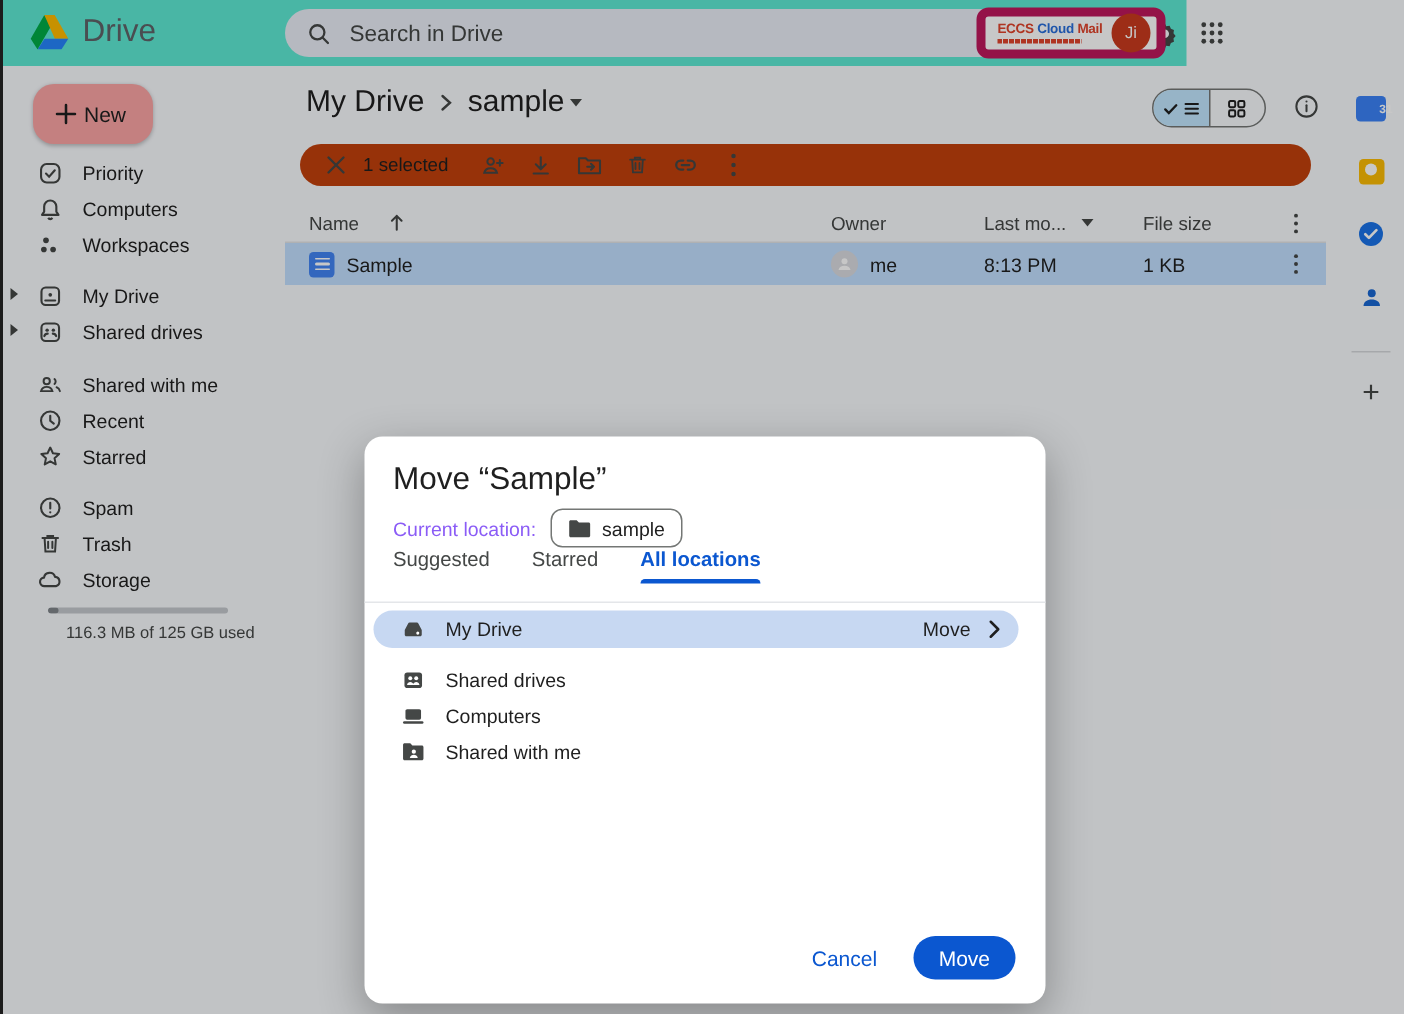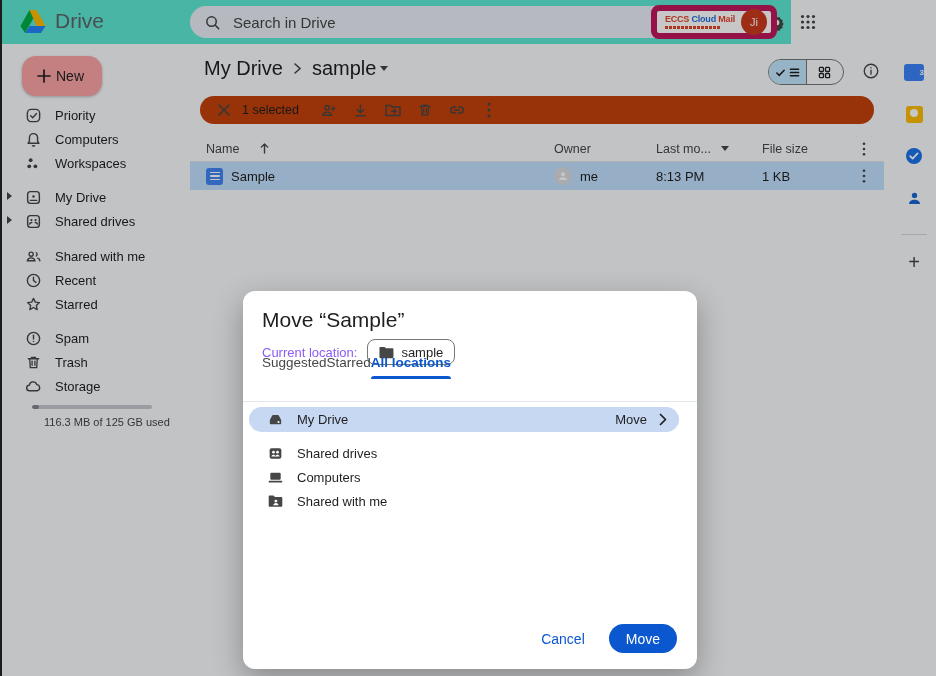--- a/index.html
+++ b/index.html
@@ -68,21 +68,21 @@
   .rp-plus { font-size:20px; color:#444746; margin-top:16px; }
 
   
   .scrim { position:absolute; inset:0; background:rgba(0,0,0,0.22); z-index:50; }
   .left-edge { position:absolute; left:0; top:0; width:2px; height:676px; background:#1c1c1c; z-index:80; }
   .dialog { position:absolute; left:243px; top:291px; width:454px; height:378px; background:#ffffff; border-radius:12px; box-shadow:0 10px 30px rgba(0,0,0,.3); z-index:60; }
   .dlg-title { position:absolute; left:19px; top:17px; font-size:21px; color:#1f1f1f; }
   .dlg-loc-row { position:absolute; left:19px; top:48px; display:flex; align-items:center; gap:10px; }
   .dlg-loc-label { font-size:13px; color:#8b5cf6; }
   .loc-chip { height:26px; border:1px solid #747775; border-radius:8px; display:flex; align-items:center; gap:7px; padding:0 11px; font-size:13px; color:#1f1f1f; }
-  .dlg-tabs { position:absolute; left:19px; top:64px; display:flex; font-size:13.5px; }
+  .dlg-tabs { position:absolute; left:19px; top:74px; display:flex; gap:28px; font-size:13.5px; }
   .dlg-tab { color:#444746; padding-bottom:9px; position:relative; }
   .dlg-tab.active { color:#0b57d0; font-weight:bold; }
   .dlg-tab.active::after { content:""; position:absolute; left:0; right:0; bottom:0; height:3px; border-radius:3px 3px 0 0; background:#0b57d0; }
   .dlg-divider { position:absolute; left:0; top:110px; width:454px; height:1px; background:#e4e6e9; }
   .loc-row { position:absolute; left:6px; width:430px; height:25px; display:flex; align-items:center; gap:13px; padding-left:17px; font-size:13px; color:#1f1f1f; border-radius:13px; }
   .loc-row.selected { background:#c7d8f2; }
   .loc-row .licon { width:18px; height:18px; display:flex; align-items:center; justify-content:center; color:#444746; }
   .loc-action { margin-left:auto; display:flex; align-items:center; gap:12px; padding-right:12px; }
   .loc-action .mv { font-size:13px; color:#1f1f1f; }
   .dlg-actions { position:absolute; right:20px; bottom:16px; display:flex; align-items:center; gap:24px; }

